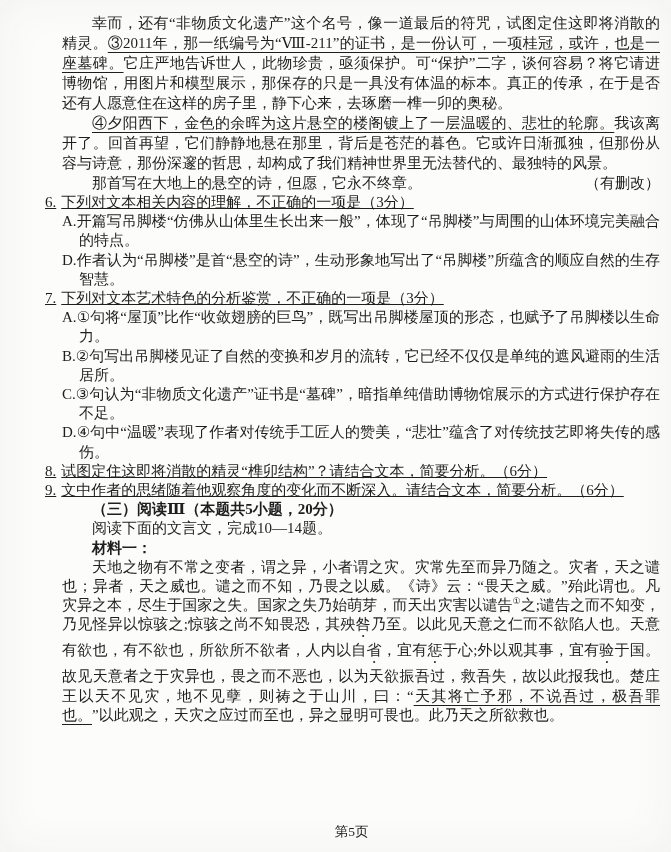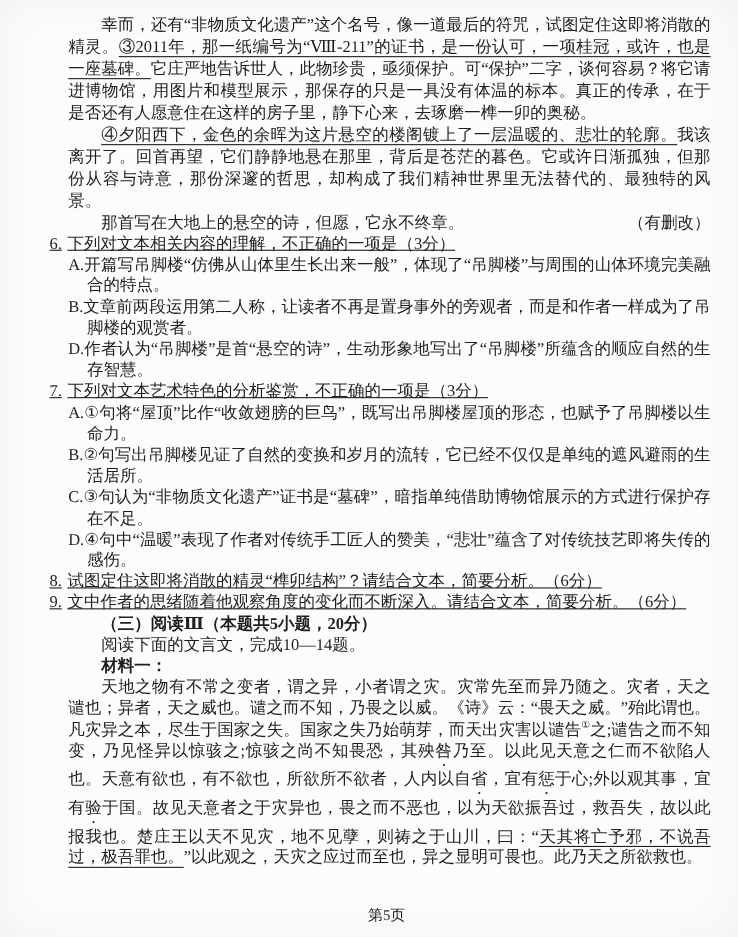--- a/index.html
+++ b/index.html
@@ -15,21 +15,21 @@
     margin: 0 auto;
     background: #fcfcfb;
     color: #1e1e1e;
     overflow: hidden;
     box-shadow: inset 0 0 45px rgba(60,55,50,0.05);
   }
   .content {
     position: absolute;
     top: 13px;
     left: 45px;
-    right: 25px;
+    right: 11px;
     font-size: 15px;
   }
   p { margin: 0; }
 
   
   .para {
     margin-left: 17px;
     text-indent: 2em;
     text-align: justify;
     line-height: 20px;
@@ -105,21 +105,20 @@
 
     <div>
       <p class="para"><span>幸而，还有“非物质文化遗产”这个名号，像一道最后的符咒，试图定住这即将消散的精灵。</span><span class="u">③2011年，那一纸编号为“Ⅷ-211”的证书，是一份认可，一项桂冠，或许，也是一座墓碑。</span><span>它庄严地告诉世人，此物珍贵，亟须保护。可“保护”二字，谈何容易？将它请进博物馆，用图片和模型展示，那保存的只是一具没有体温的标本。真正的传承，在于是否还有人愿意住在这样的房子里，静下心来，去琢磨一榫一卯的奥秘。</span></p>
       <p class="para"><span class="u">④夕阳西下，金色的余晖为这片悬空的楼阁镀上了一层温暖的、悲壮的轮廓。</span><span>我该离开了。回首再望，它们静静地悬在那里，背后是苍茫的暮色。它或许日渐孤独，但那份从容与诗意，那份深邃的哲思，却构成了我们精神世界里无法替代的、最独特的风景。</span></p>
       <p class="para"><span class="note-right">（有删改）</span><span>那首写在大地上的悬空的诗，但愿，它永不终章。</span></p>
     </div>
 
     <div>
       <p class="qline"><span class="qnum">6.</span><span>下列对文本相关内容的理解，不正确的一项是（3分）</span></p>
       <p class="opt"><span class="optlabel">A.</span><span>开篇写吊脚楼“仿佛从山体里生长出来一般”，体现了“吊脚楼”与周围的山体环境完美融合的特点。</span></p>
-      <p class="opt"><span class="optlabel">B.</span><span>文章前两段运用第二人称，让读者不再是置身事外的旁观者，而是和作者一样成为了吊脚楼的观赏者。</span></p>
       <p class="opt"><span class="optlabel">D.</span><span>作者认为“吊脚楼”是首“悬空的诗”，生动形象地写出了“吊脚楼”所蕴含的顺应自然的生存智慧。</span></p>
     </div>
 
     <div>
       <p class="qline"><span class="qnum">7.</span><span>下列对文本艺术特色的分析鉴赏，不正确的一项是（3分）</span></p>
       <p class="opt"><span class="optlabel">A.</span><span>①句将“屋顶”比作“收敛翅膀的巨鸟”，既写出吊脚楼屋顶的形态，也赋予了吊脚楼以生命力。</span></p>
       <p class="opt"><span class="optlabel">B.</span><span>②句写出吊脚楼见证了自然的变换和岁月的流转，它已经不仅仅是单纯的遮风避雨的生活居所。</span></p>
       <p class="opt"><span class="optlabel">C.</span><span>③句认为“非物质文化遗产”证书是“墓碑”，暗指单纯借助博物馆展示的方式进行保护存在不足。</span></p>
       <p class="opt"><span class="optlabel">D.</span><span>④句中“温暖”表现了作者对传统手工匠人的赞美，“悲壮”蕴含了对传统技艺即将失传的感伤。</span></p>
     </div>

